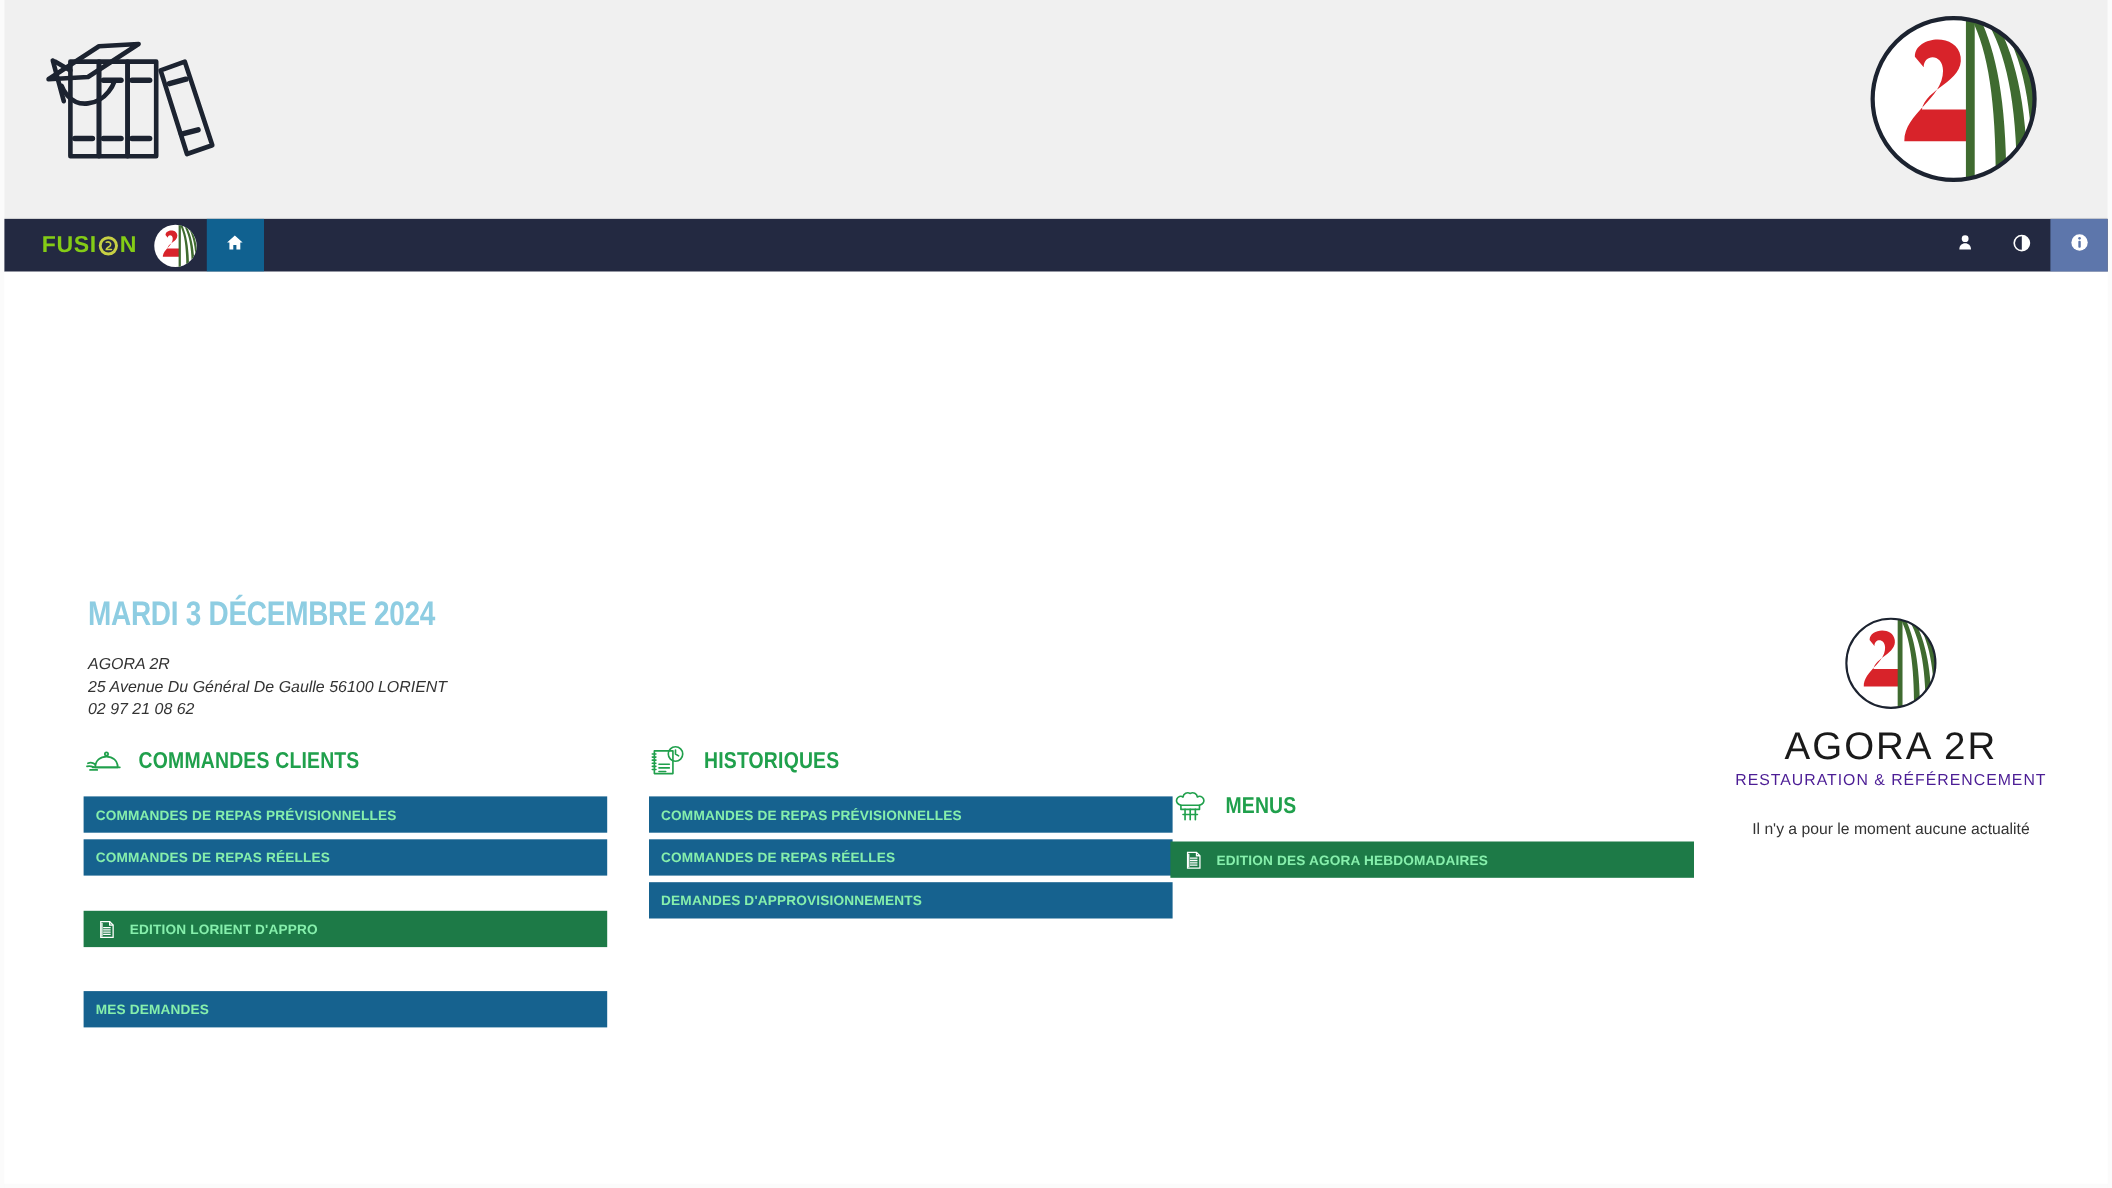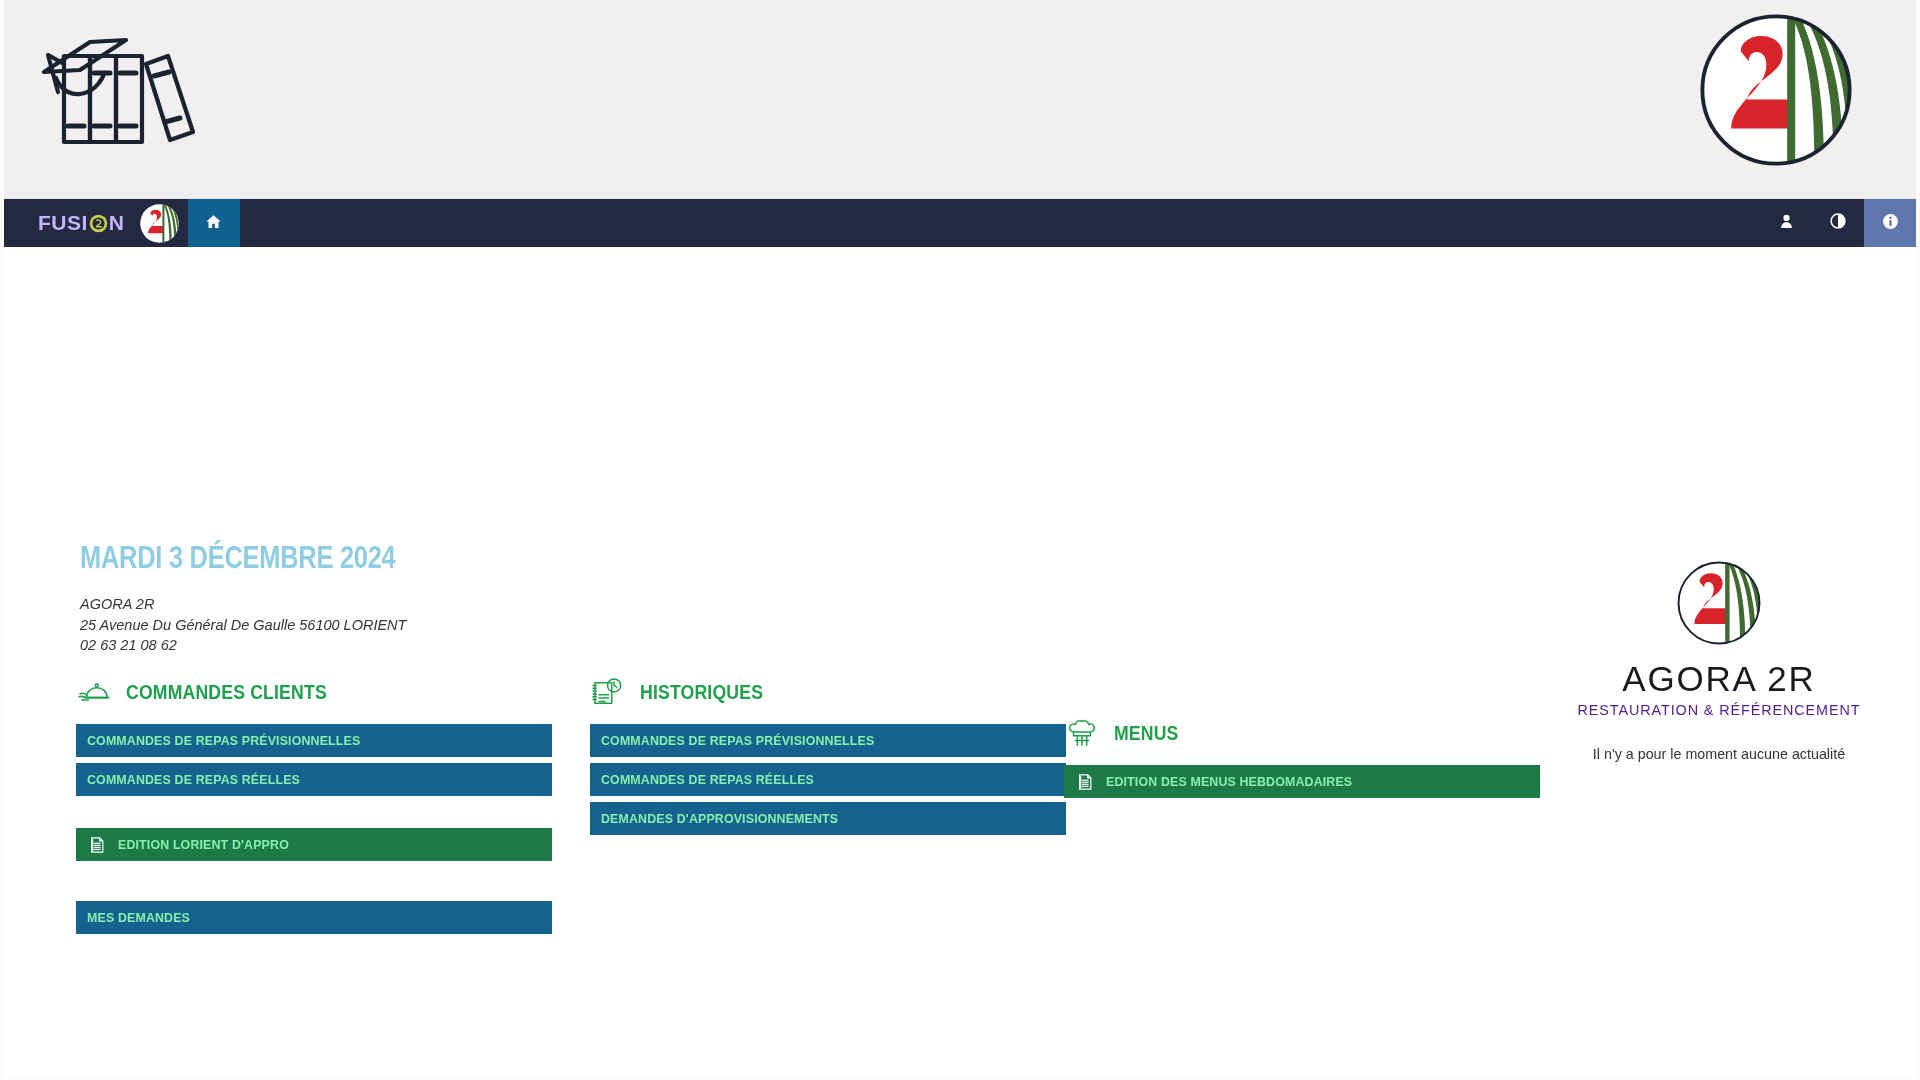--- a/index.html
+++ b/index.html
@@ -54,21 +54,21 @@
   }
   .nav-left {
     display: flex;
     align-items: stretch;
   }
   .brand-fusion {
     display: flex;
     align-items: center;
     padding-left: 34px;
     padding-right: 6px;
-    color: #c4b5fd;
+    color: #84cc16;
     font-size: 21px;
     font-weight: bold;
     letter-spacing: 0.5px;
     font-family: "Liberation Sans", sans-serif;
     position: relative;
   }
   .fusion-o {
     display: inline-block;
     position: relative;
     width: 19px;
@@ -357,21 +357,21 @@
     </div>
   </div>
 
   <div class="main">
 
     <div class="date-title">MARDI 3 DÉCEMBRE 2024</div>
 
     <div class="estab-info">
       <div>AGORA 2R</div>
       <div>25 Avenue Du Général De Gaulle 56100 LORIENT</div>
-      <div>02 63 21 08 62</div>
+      <div>02 97 21 08 62</div>
     </div>
 
     <div class="col col-1">
 
       <div class="section-head">
         <span class="section-icon">
           <svg viewBox="0 0 36 30" width="34" height="28" fill="none" stroke="#20a04c" stroke-width="1.7" stroke-linecap="round" stroke-linejoin="round">
             <path d="M10 21 C10 14.5, 15 10.5, 21 10.5 C27 10.5, 32 14.5, 32 21 Z"></path>
             <line x1="7.5" y1="21" x2="34" y2="21"></line>
             <circle cx="21" cy="8" r="1.6"></circle>
@@ -457,21 +457,21 @@
           <svg viewBox="0 0 20 20" width="18" height="18" fill="none" stroke="#ffffff" stroke-width="1.3">
             <path d="M4 2 L13 2 L16.5 5.5 L16.5 18 L4 18 Z"></path>
             <path d="M13 2 L13 5.5 L16.5 5.5"></path>
             <line x1="6.4" y1="8" x2="14" y2="8"></line>
             <line x1="6.4" y1="10.3" x2="14" y2="10.3"></line>
             <line x1="6.4" y1="12.6" x2="14" y2="12.6"></line>
             <line x1="6.4" y1="14.9" x2="14" y2="14.9"></line>
             <line x1="5.2" y1="3.5" x2="5.2" y2="17"></line>
           </svg>
         </span>
-        <span>EDITION DES MENUS HEBDOMADAIRES</span>
+        <span>EDITION DES AGORA HEBDOMADAIRES</span>
       </button>
     </div>
 
     <div class="side-panel">
       <div class="side-logo-mark">
         <svg viewBox="0 0 100 100" width="88" height="88">
           <defs>
               <clipPath id="cc3">
                 <circle cx="50" cy="50" r="46"></circle>
               </clipPath>

